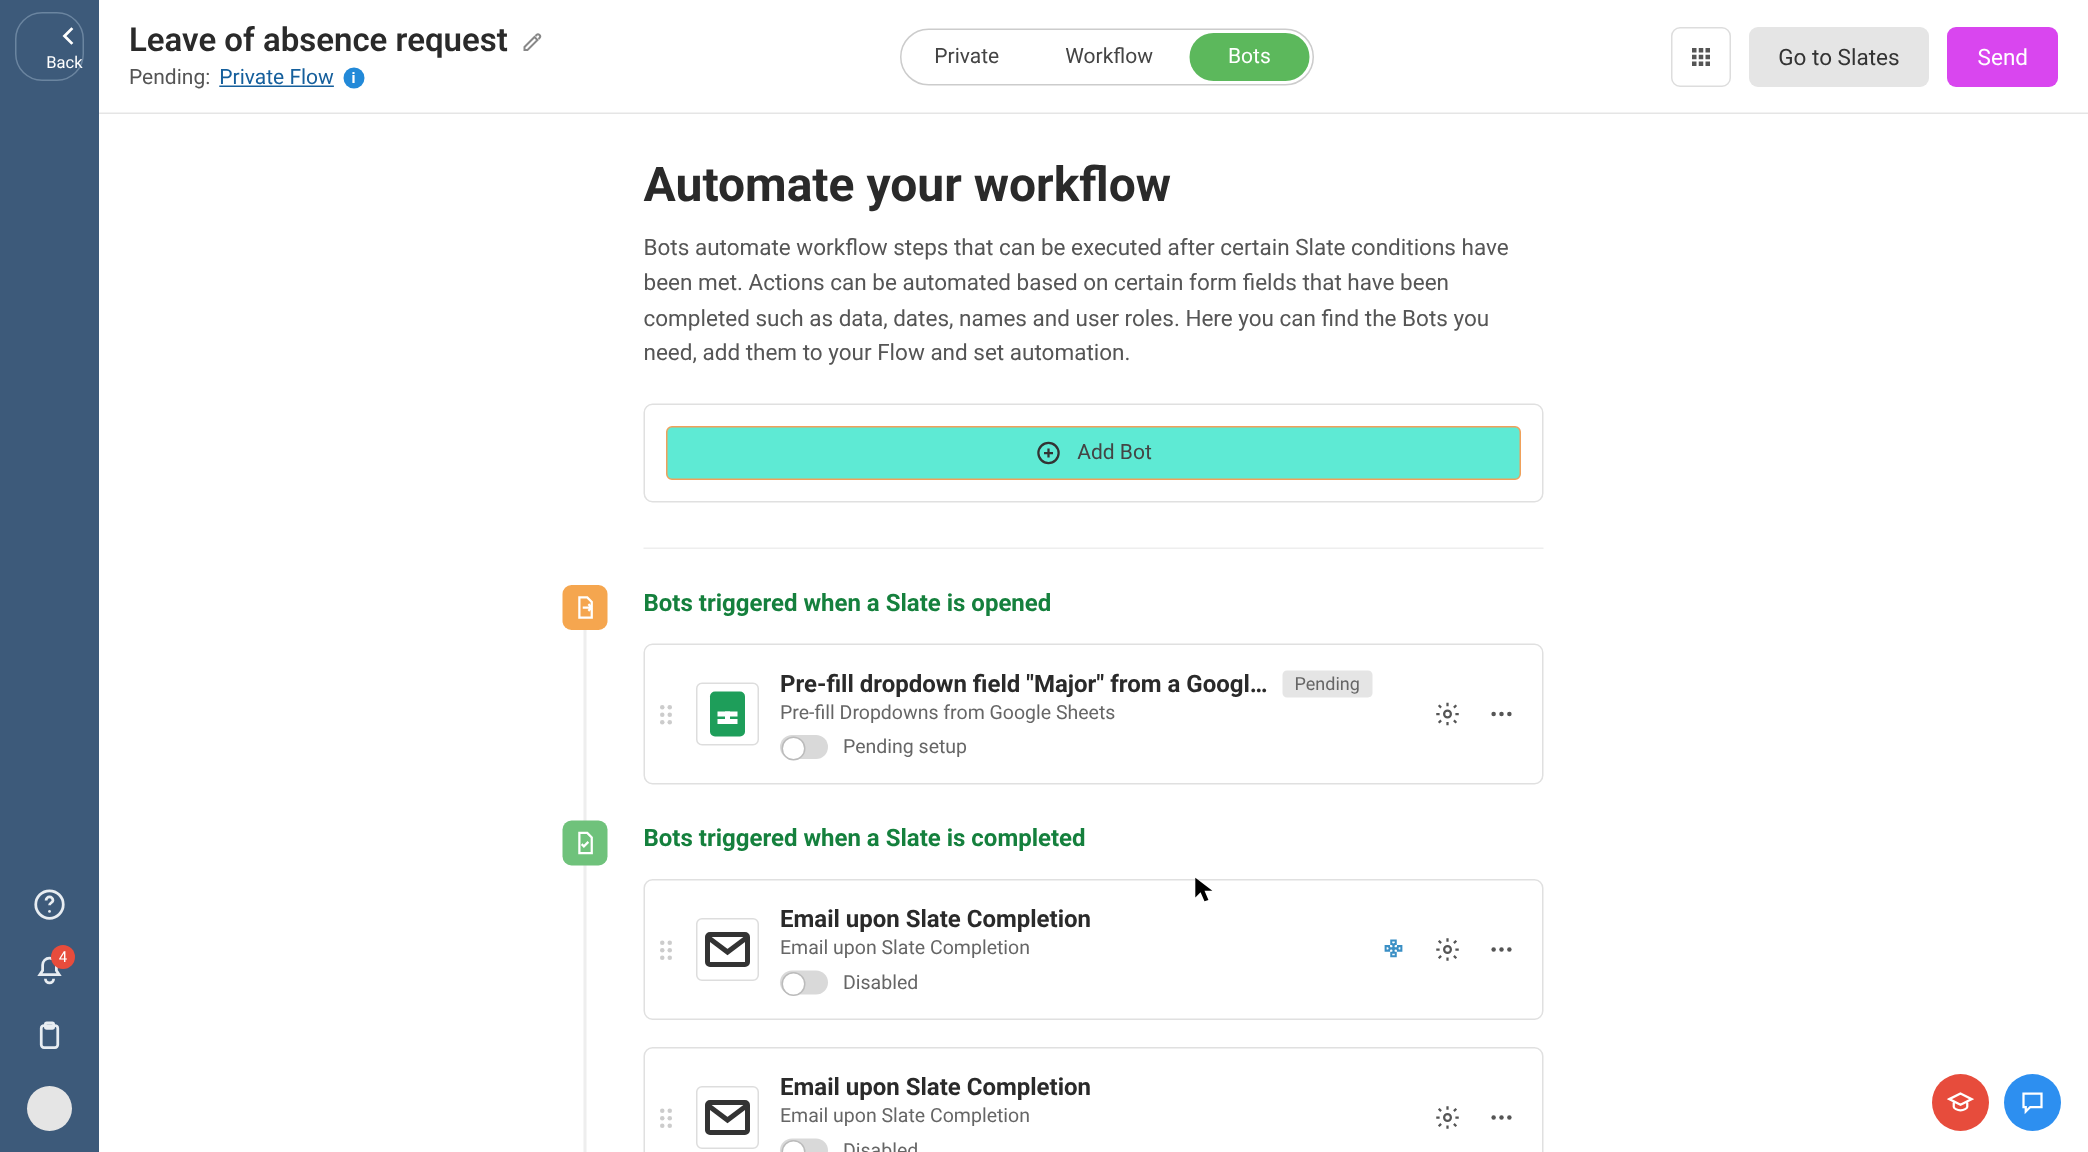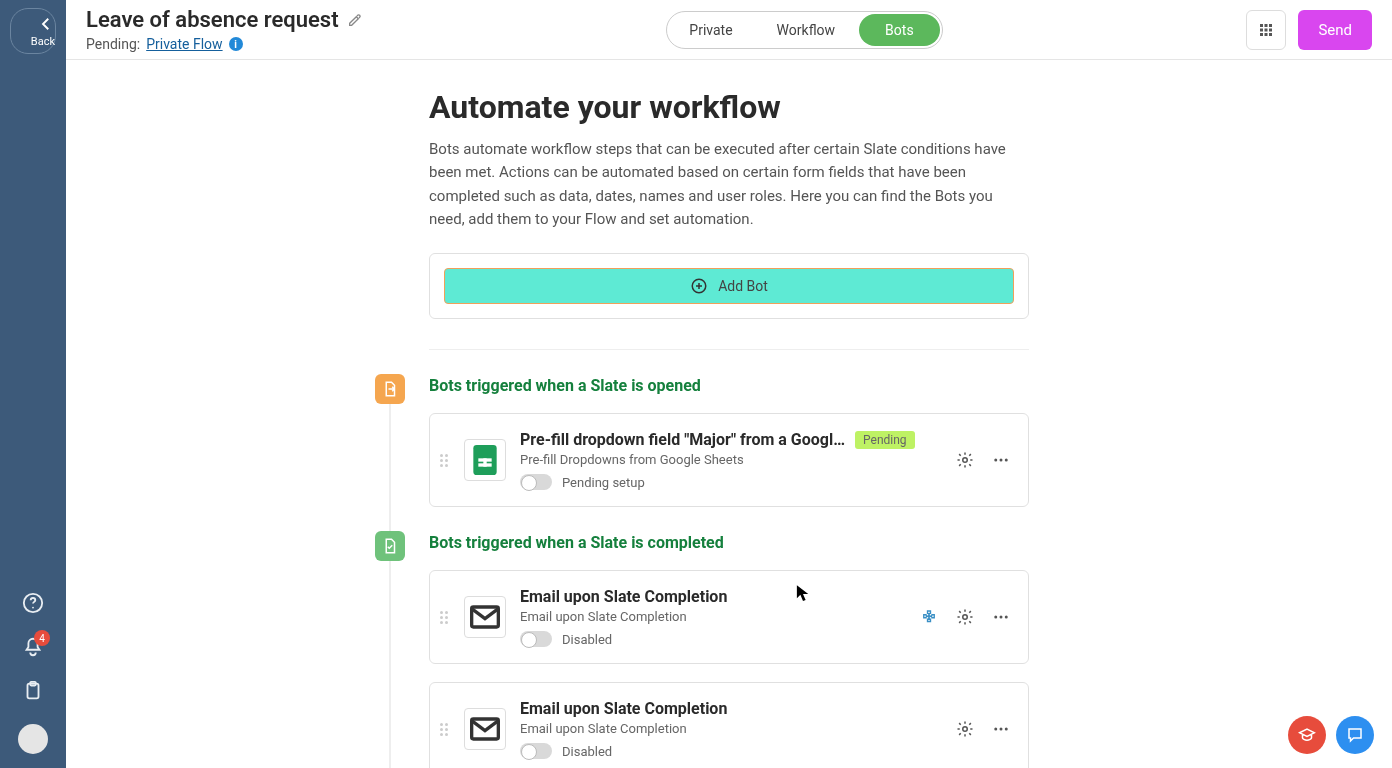--- a/index.html
+++ b/index.html
@@ -29,21 +29,21 @@
   font-size: 10px; width: 16px; height: 16px; border-radius: 50%;
   display: flex; align-items: center; justify-content: center;
 }
 .avatar { width: 30px; height: 30px; border-radius: 50%; background: #e5e5e5; }
 
 
 .main { flex: 1; display: flex; flex-direction: column; }
 
 
 .header {
-  height: 60px; border-bottom: 1px solid #e5e5e5; display: flex; align-items: center;
+  height: 76px; border-bottom: 1px solid #e5e5e5; display: flex; align-items: center;
   padding: 0 20px; gap: 20px;
 }
 .title-block { flex: 0 0 auto; display: flex; flex-direction: column; gap: 4px; }
 .title-row { display: flex; align-items: center; gap: 8px; }
 .title-text { font-size: 22px; font-weight: 600; color: #2a2a2a; }
 .edit-icon { width: 16px; height: 16px; color: #888; cursor: pointer; }
 .access-row { font-size: 14px; color: #555; display: flex; align-items: center; gap: 6px; }
 .access-link { color: #155f9c; text-decoration: underline; cursor: pointer; }
 .info-icon {
   width: 14px; height: 14px; border-radius: 50%; background: #2289d8; color: #fff;
@@ -122,21 +122,21 @@
   width: 42px; height: 42px; border: 1px solid #ddd; border-radius: 4px;
   display: flex; align-items: center; justify-content: center;
 }
 .bot-body { flex: 1; min-width: 0; display: flex; flex-direction: column; gap: 3px; }
 .bot-title-row { display: flex; align-items: center; gap: 10px; }
 .bot-title {
   font-size: 16px; font-weight: 700; color: #2a2a2a;
   white-space: nowrap; overflow: hidden; text-overflow: ellipsis; max-width: 340px;
 }
 .pending-pill {
-  background: #bef264; color: #666; font-size: 12px; padding: 2px 8px;
+  background: #e5e5e5; color: #666; font-size: 12px; padding: 2px 8px;
   border-radius: 3px;
 }
 .bot-sub { font-size: 13px; color: #666; }
 .bot-status-row { display: flex; align-items: center; gap: 10px; margin-top: 4px; }
 .toggle {
   width: 32px; height: 16px; border-radius: 999px; background: #d9d9d9;
   position: relative;
 }
 .toggle::after {
   content: ""; position: absolute; width: 14px; height: 14px; border-radius: 50%;
@@ -236,20 +236,21 @@
               <rect x="10" y="4" width="4" height="4"></rect>
               <rect x="16" y="4" width="4" height="4"></rect>
               <rect x="4" y="10" width="4" height="4"></rect>
               <rect x="10" y="10" width="4" height="4"></rect>
               <rect x="16" y="10" width="4" height="4"></rect>
               <rect x="4" y="16" width="4" height="4"></rect>
               <rect x="10" y="16" width="4" height="4"></rect>
               <rect x="16" y="16" width="4" height="4"></rect>
             </svg>
         </div>
+        <button class="btn btn-gray">Go to Slates</button>
         <button class="btn btn-orange">Send</button>
       </div>
     </div>
 
     <div class="content">
       <div class="inner">
         <h1 class="h1">Automate your workflow</h1>
         <p class="desc">Bots automate workflow steps that can be executed after certain Slate conditions have been met. Actions can be automated based on certain form fields that have been completed such as data, dates, names and user roles. Here you can find the Bots you need, add them to your Flow and set automation.</p>
 
         <div class="add-bot-outer">

